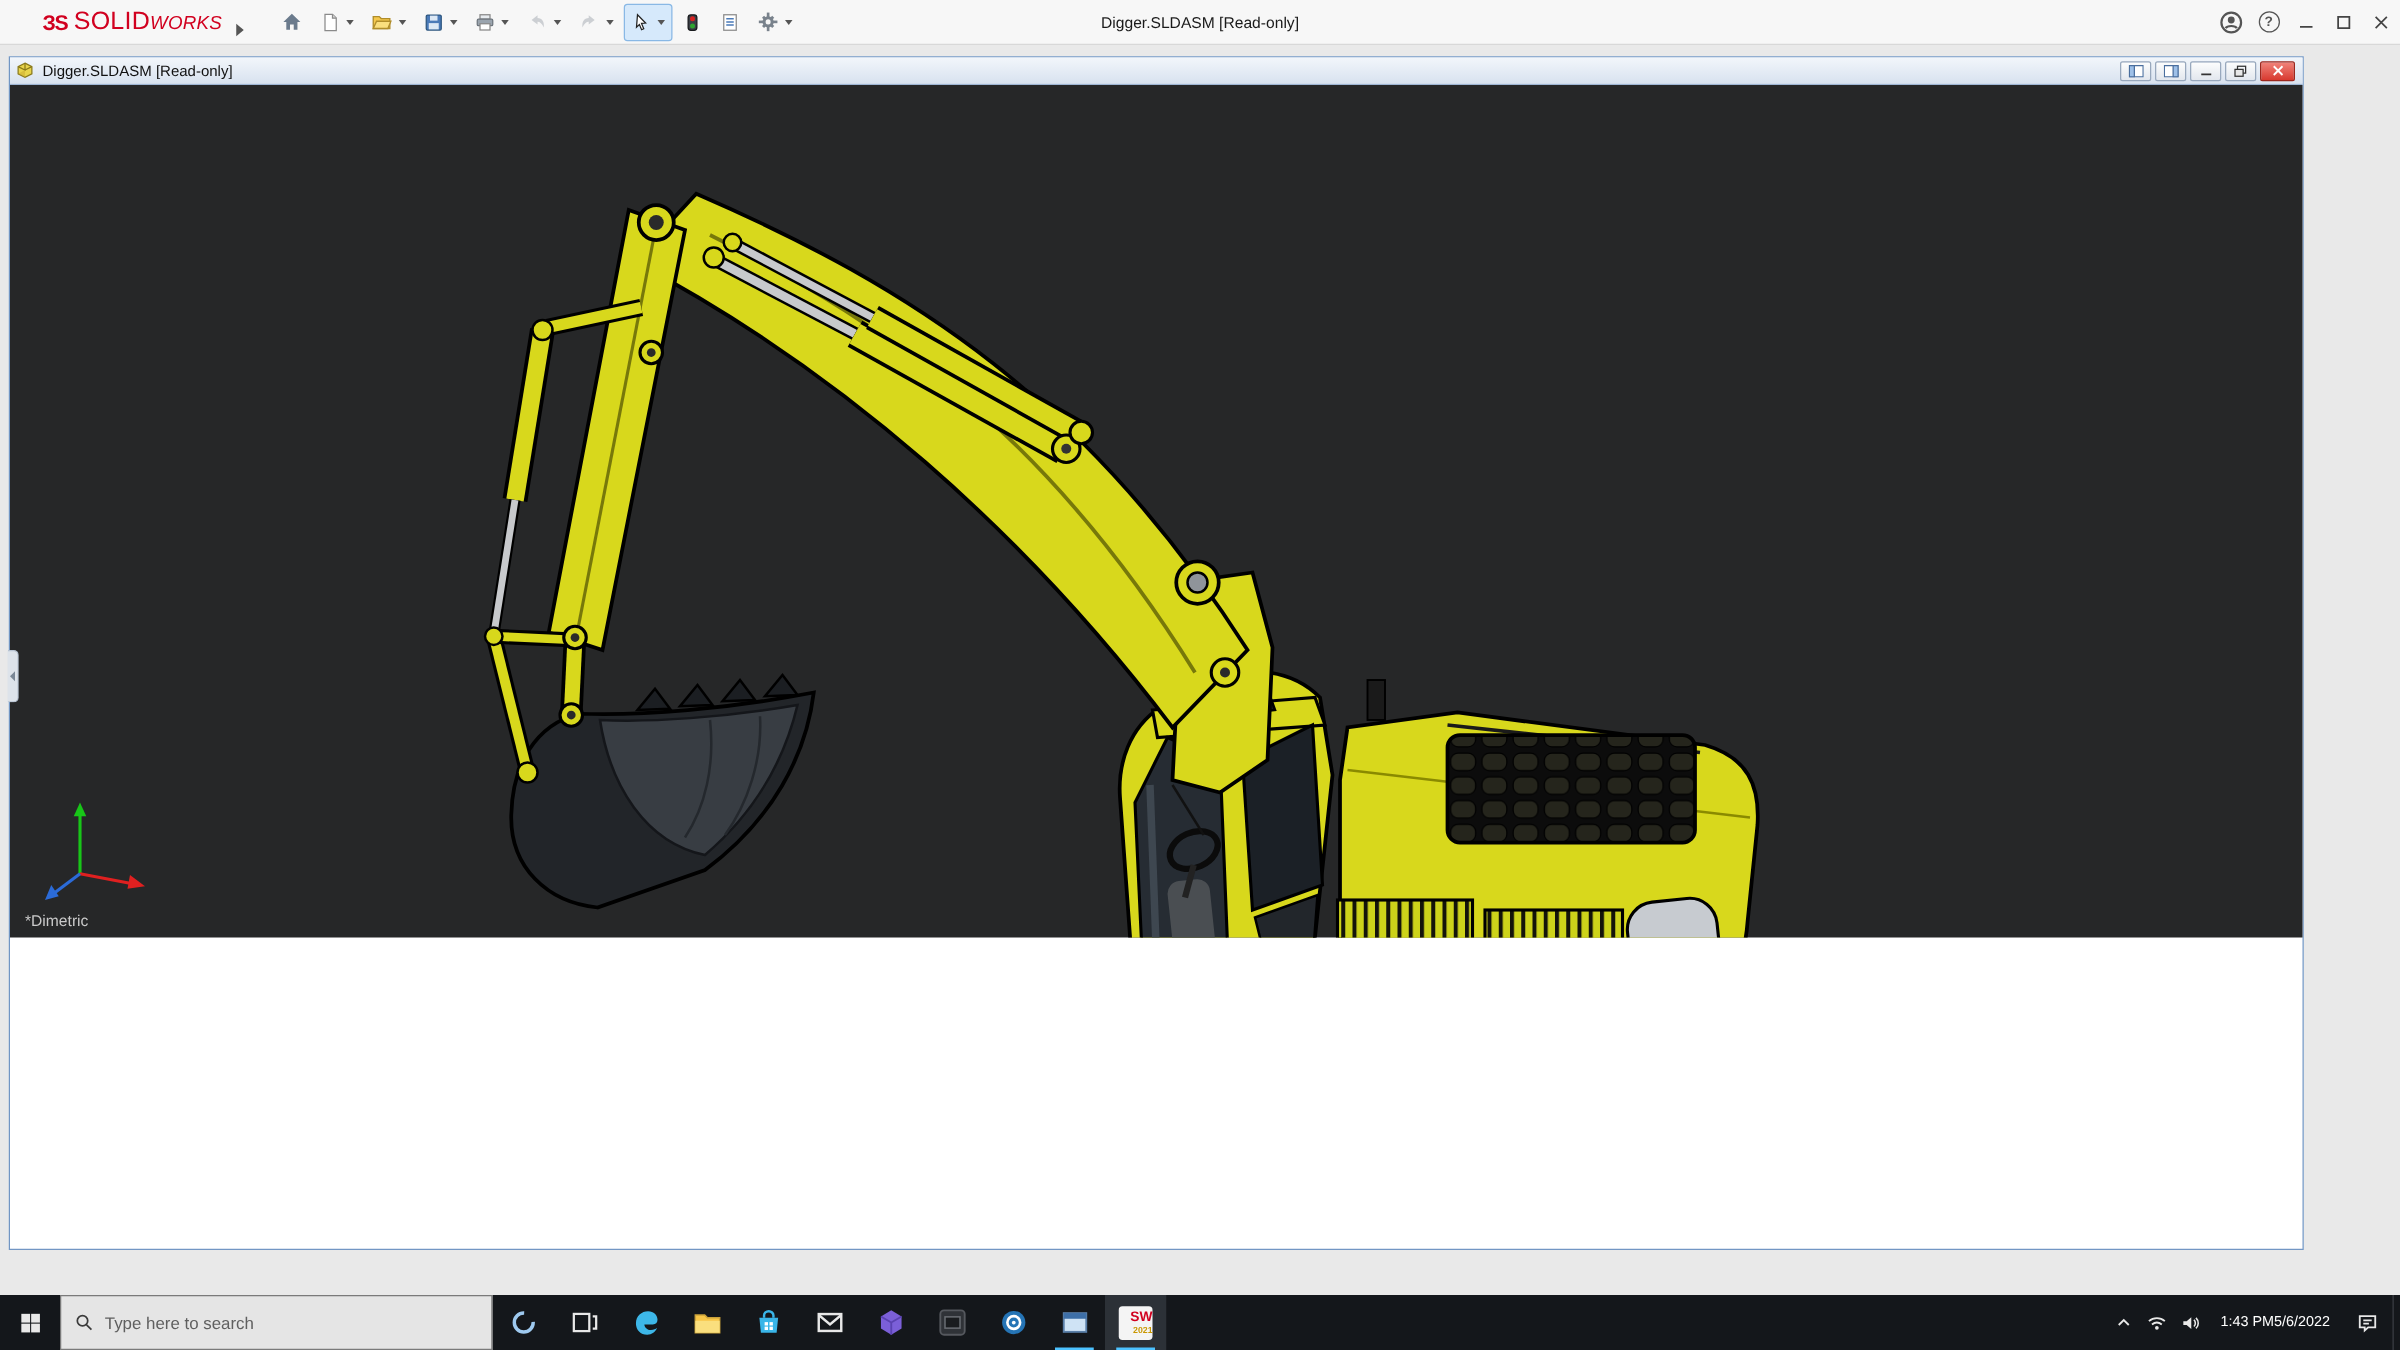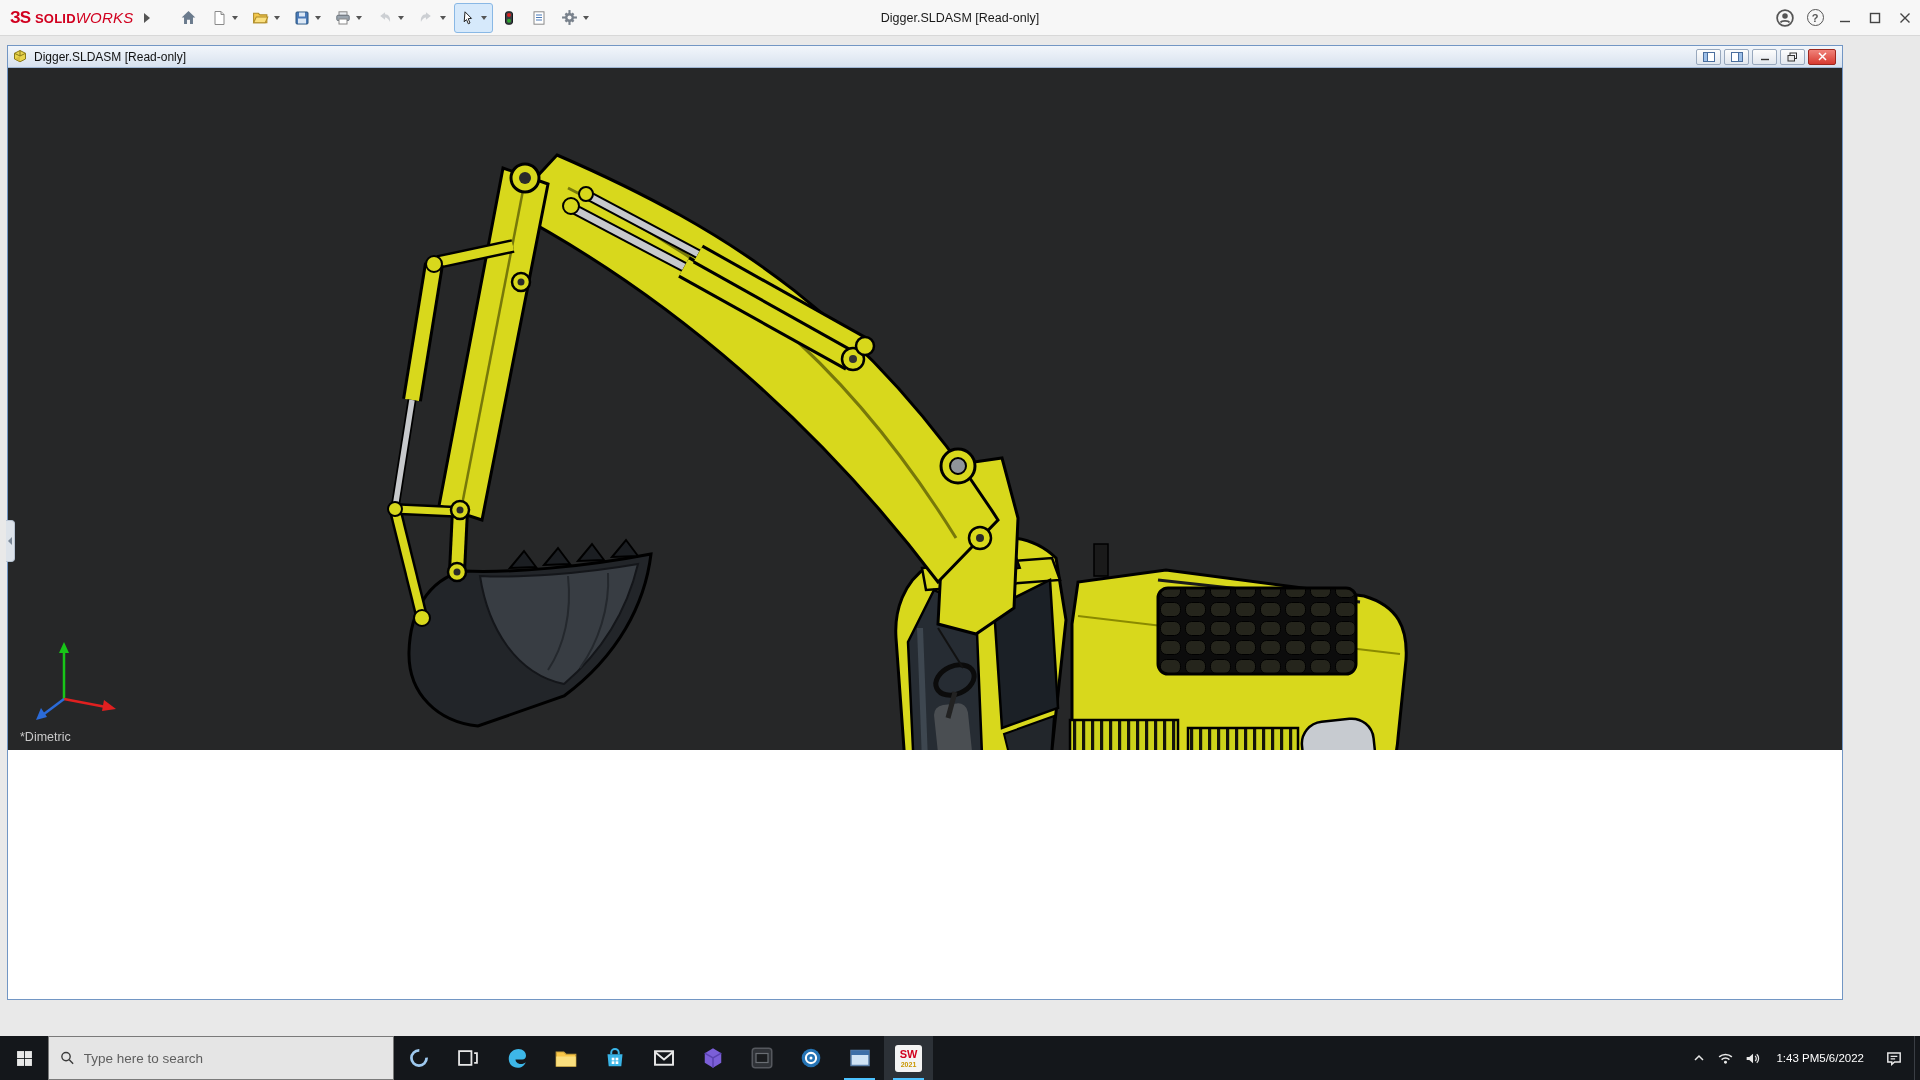--- a/index.html
+++ b/index.html
@@ -2,23 +2,23 @@
 <html><head>
 <meta charset="utf-8">
 <style>
   * { margin:0; padding:0; box-sizing:border-box; }
   html,body { width:1920px; height:1080px; overflow:hidden; }
   body { font-family:"Liberation Sans", sans-serif; background:#e9e9e9; position:relative; }
 
   
   .titlebar { position:absolute; top:0; left:0; width:100%; height:36px; background:#f7f7f7;
     border-bottom:1px solid #d8d8d8; display:flex; align-items:center; z-index:10; }
-  .brand { display:flex; align-items:center; padding:0 8px 0 10px; gap:5px; }
+  .brand { display:flex; align-items:flex-end; padding:0 8px 0 10px; gap:5px;margin-left:24px; }
   .logo-mark { color:#d1001f; font-weight:800; font-size:17px; letter-spacing:-1px; }
-  .brand-solid { color:#d1001f; font-weight:700; font-size:13px; letter-spacing:.2px; }
+  .brand-solid { color:#d1001f; font-weight:400; font-size:20px; letter-spacing:.2px; }
   .brand-works { color:#d1001f; font-weight:300; font-size:15px; letter-spacing:.2px;font-style:italic; }
   .brand-caret { width:0; height:0; border-top:5px solid transparent; border-bottom:5px solid transparent;
     border-left:6px solid #555; margin-left:6px; }
   .qat { display:flex; align-items:center; margin-left:16px; gap:2px; }
   .tb-btn { height:30px; display:flex; align-items:center; padding:0 5px; border-radius:3px; gap:3px; border:1px solid transparent; }
   .tb-btn.active { background:#d6e9fb; border-color:#89b8e5; }
   .tb-btn.disabled svg { opacity:.45; }
   .dd { width:0; height:0; border-left:3.5px solid transparent; border-right:3.5px solid transparent;
     border-top:4px solid #555; margin-left:2px; }
   .title-center { position:absolute; left:0; right:0; top:0; height:36px; display:flex; align-items:center;
@@ -57,21 +57,21 @@
   .tb-search { width:346px; background:#e5e5e5; border:1px solid #7a7a7a; display:flex; align-items:center;
     gap:9px; padding:0 11px; }
   .tb-search input { border:none; outline:none; font-size:13.5px; color:#333; width:100%;
     font-family:"Liberation Sans",sans-serif; background:transparent; }
   .tb-search input::placeholder { color:#5f5f5f; }
   .tb-icons { display:flex; }
   .tb-ic { width:49px; display:flex; align-items:center; justify-content:center; position:relative; }
   .tb-ic.running::after { content:""; position:absolute; bottom:0; left:9px; right:9px; height:2.5px; background:#4cc2ff; }
   .tb-ic.focused { background:#2c3137; }
   .sw-box { width:27px; height:27px; background:#f4f4f4; border-radius:3px; display:flex; flex-direction:column;
-    align-items:center; justify-content:center; line-height:1; }
+    align-items:flex-end; justify-content:center; line-height:1; }
   .sw-label { color:#d1001f; font-weight:800; font-size:11px; }
   .sw-badge { color:#c99700; font-size:7px; font-weight:700; margin-top:1px; }
   .tb-right { margin-left:auto; display:flex; align-items:stretch; }
   .tray-ic { width:27px; display:flex; align-items:center; justify-content:center; }
   .clock { display:flex; flex-direction:row; align-items:center; justify-content:center; color:#fff;
     font-size:11.5px; line-height:14px; padding:0 10px; }
   .action-btn { width:40px; display:flex; align-items:center; justify-content:center; }
   .show-desktop { width:6px; border-left:1px solid #3a3e44; }
 </style>
 </head>

